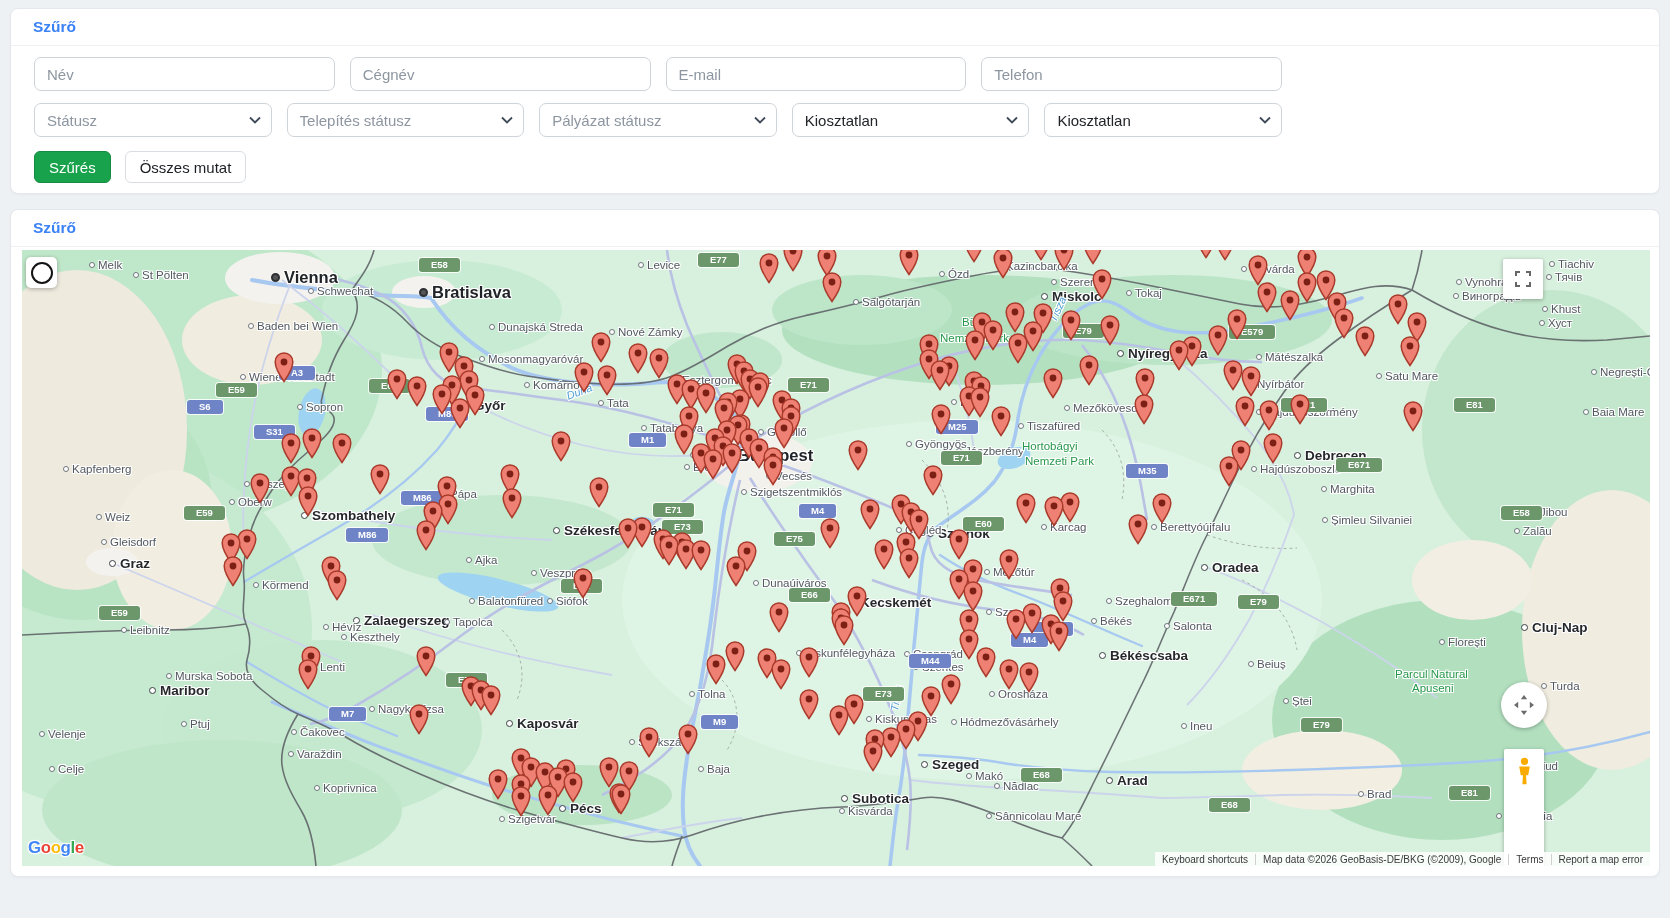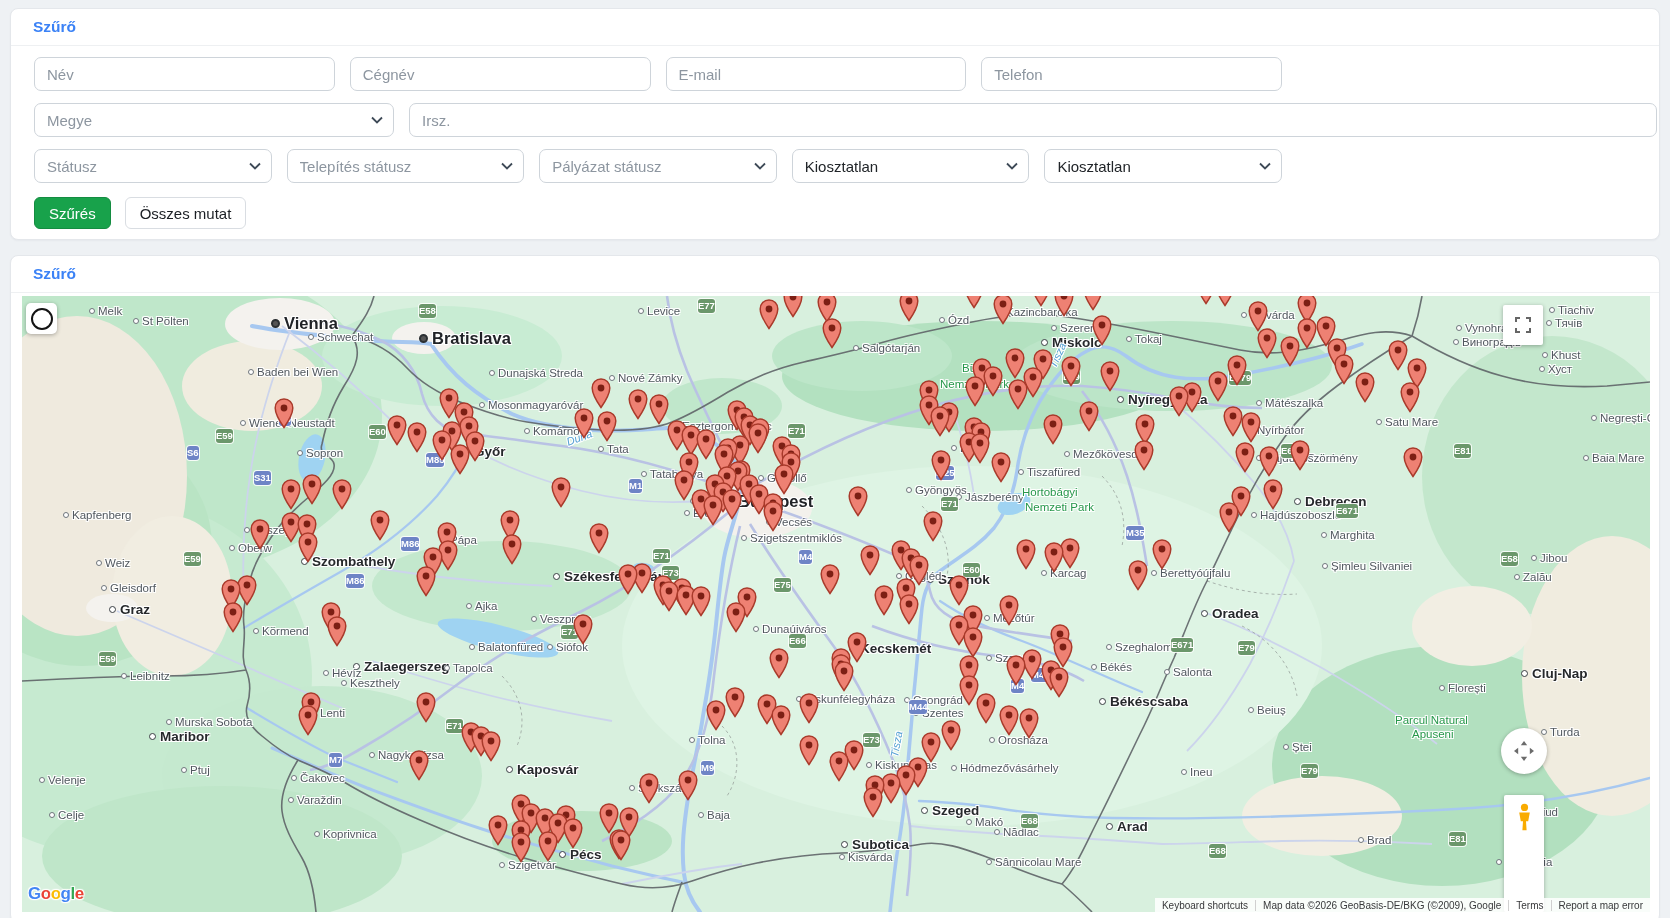--- a/index.html
+++ b/index.html
@@ -34,21 +34,21 @@
   .mlabel{position:absolute;white-space:nowrap;z-index:5;transform-origin:left center;
     text-shadow:1px 1px 0 #fff,-1px 1px 0 #fff,1px -1px 0 #fff,-1px -1px 0 #fff,0 1px 0 #fff,0 -1px 0 #fff;}
   .town{font-size:11.5px;color:#51585f;}
   .town::before{content:'';display:inline-block;width:4px;height:4px;border:1.2px solid #6f767c;background:#fff;border-radius:50%;margin-right:3px;vertical-align:1px;}
   .city{font-size:13.5px;font-weight:700;color:#26292c;}
   .city::before{content:'';display:inline-block;width:5px;height:5px;border:1.6px solid #3a3f44;background:#fff;border-radius:50%;margin-right:4px;vertical-align:1px;}
   .capital{font-size:16.5px;font-weight:700;color:#202327;}
   .capital::before{content:'';display:inline-block;width:5px;height:5px;border:2.2px solid #2c3033;background:#555;border-radius:50%;margin-right:4px;vertical-align:1px;}
   .park{font-size:11.5px;color:#27984b;}
   .water{font-size:11px;color:#55a0d4;font-style:italic;}
-  .rbadge{position:absolute;z-index:6;font-size:9.5px;font-weight:700;color:#fff;padding:1px 0;border-radius:3px;line-height:12px;box-shadow:0 0 0 1px rgba(255,255,255,.85);}
+  .rbadge{position:absolute;z-index:6;font-size:9.5px;font-weight:700;color:#fff;padding:1px 12px;border-radius:3px;line-height:12px;box-shadow:0 0 0 1px rgba(255,255,255,.85);}
   .bg-g{background:#6b976b;}
   .bg-b{background:#6e84c6;}
   .pin{position:absolute;width:20px;height:31px;line-height:0;cursor:pointer;}
   .ctl{position:absolute;background:#fff;z-index:50;}
   .circle-tool{left:4px;top:7px;width:31px;height:31px;border-radius:5px;box-shadow:0 1px 4px rgba(0,0,0,.3);display:flex;align-items:center;justify-content:center;cursor:pointer;}
   .circle-tool .ring{width:18px;height:18px;border:2.6px solid #141414;border-radius:50%;}
   .fs-btn{left:1481px;top:9px;width:40px;height:40px;border-radius:2px;box-shadow:0 1px 4px rgba(0,0,0,.3);display:flex;align-items:center;justify-content:center;cursor:pointer;}
   .pan-btn{left:1479px;top:432px;width:46px;height:46px;border-radius:50%;box-shadow:0 1px 4px rgba(0,0,0,.3);display:flex;align-items:center;justify-content:center;cursor:pointer;}
   .pegman-box{left:1482px;top:499px;width:40px;height:117px;border-radius:2px;box-shadow:0 1px 4px rgba(0,0,0,.3);display:flex;justify-content:center;padding-top:8px;box-sizing:border-box;cursor:pointer;}
   .glogo{position:absolute;left:6px;top:588px;z-index:50;font-size:17px;font-weight:700;letter-spacing:-.5px;cursor:pointer;
@@ -65,30 +65,20 @@
   <section class="card filter-card">
     <div class="card-header">
       <span class="card-title">Szűrő</span>
     </div>
     <div class="filter-body">
       <div class="frow">
         <input class="field fl1" placeholder="Név" style="">
         <input class="field fl1" placeholder="Cégnév" style="">
         <input class="field fl1" placeholder="E-mail" style="">
         <input class="field fl1" placeholder="Telefon" style="">
-      </div>
-      <div class="frow">
-        <div class="field select w-a">
-          <span class="ph">Megye</span>
-          <span class="chev"><svg width="12" height="8" viewBox="0 0 12 8" fill="none" stroke="#3e4a57" stroke-width="1.8">
-                <path d="M1 1.5l5 5 5-5"></path>
-              </svg></span>
-        </div>
-        <input class="field w-b" placeholder="Irsz." style="">
-
       </div>
       <div class="frow">
         <div class="field select fl1">
           <span class="ph">Státusz</span>
           <span class="chev"><svg width="12" height="8" viewBox="0 0 12 8" fill="none" stroke="#3e4a57" stroke-width="1.8">
                 <path d="M1 1.5l5 5 5-5"></path>
               </svg></span>
         </div>
         <div class="field select fl1">
           <span class="ph">Telepítés státusz</span>
@@ -385,21 +375,21 @@
             <span class="rbadge bg-g" style="left: 767px; top: 338px;">E66</span>
             <span class="rbadge bg-g" style="left: 841px; top: 437px;">E73</span>
             <span class="rbadge bg-g" style="left: 941px; top: 267px;">E60</span>
             <span class="rbadge bg-b" style="left: 887px; top: 404px;">M44</span>
             <span class="rbadge bg-b" style="left: 1009px; top: 372px;">M44</span>
             <span class="rbadge bg-b" style="left: 914px; top: 170px;">M25</span>
             <span class="rbadge bg-g" style="left: 919px; top: 201px;">E71</span>
             <span class="rbadge bg-g" style="left: 766px; top: 128px;">E71</span>
             <span class="rbadge bg-g" style="left: 1041px; top: 74px;">E79</span>
             <span class="rbadge bg-g" style="left: 1207px; top: 75px;">E579</span>
-            <span class="rbadge bg-b" style="left: 1104px; top: 230px;">M35</span>
+            <span class="rbadge bg-b" style="left: 1104px; top: 214px;">M35</span>
             <span class="rbadge bg-g" style="left: 1259px; top: 148px;">E671</span>
             <span class="rbadge bg-g" style="left: 1149px; top: 342px;">E671</span>
             <span class="rbadge bg-g" style="left: 1314px; top: 208px;">E671</span>
             <span class="rbadge bg-g" style="left: 1216px; top: 345px;">E79</span>
             <span class="rbadge bg-g" style="left: 1279px; top: 468px;">E79</span>
             <span class="rbadge bg-g" style="left: 1432px; top: 148px;">E81</span>
             <span class="rbadge bg-g" style="left: 1427px; top: 536px;">E81</span>
             <span class="rbadge bg-g" style="left: 1479px; top: 256px;">E58</span>
             <span class="rbadge bg-g" style="left: 999px; top: 518px;">E68</span>
             <span class="rbadge bg-g" style="left: 1187px; top: 548px;">E68</span>

